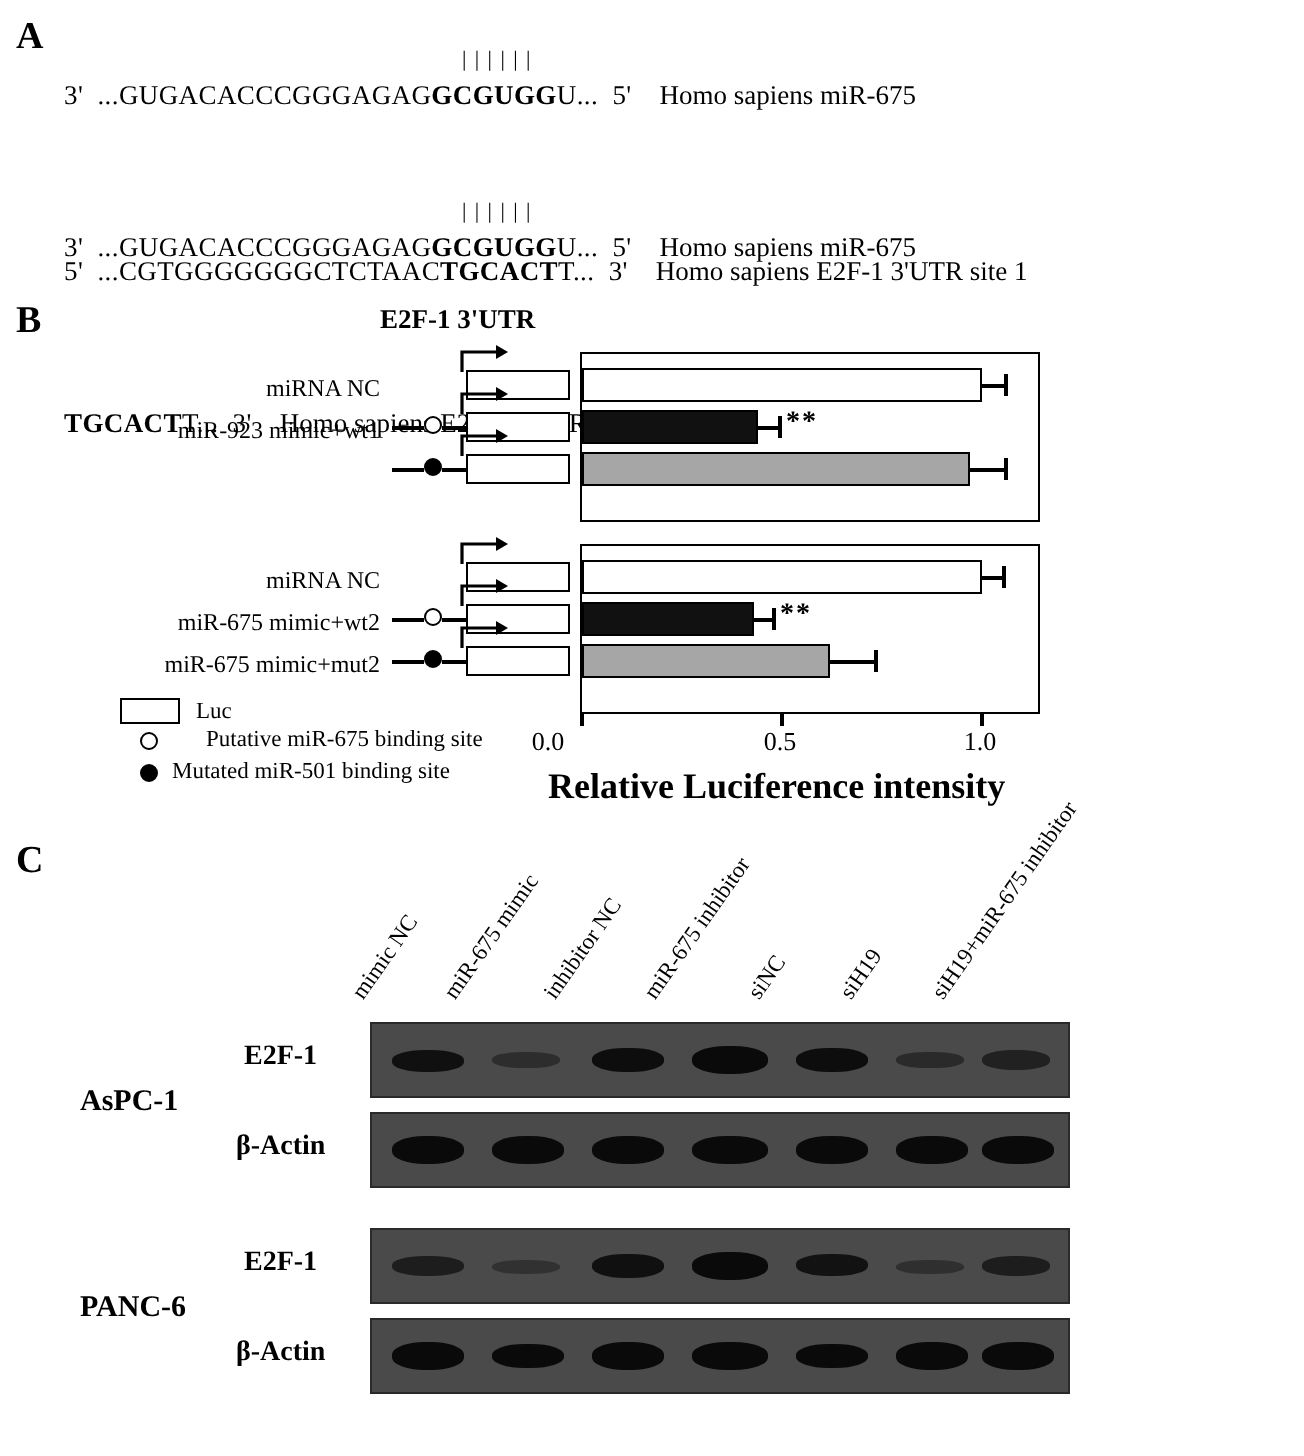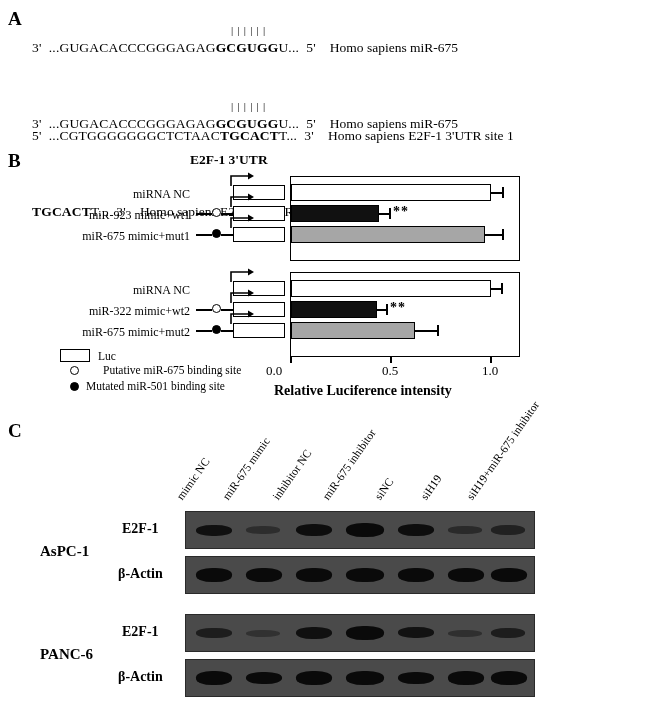--- a/index.html
+++ b/index.html
@@ -49,21 +49,21 @@
     position:absolute;border:1.5px solid #000;background:#fff;box-sizing:border-box;
   }
   .circle{
     position:absolute;width:9px;height:9px;border:1.5px solid #000;border-radius:50%;
     box-sizing:border-box;background:#fff;
   }
   .circle.filled{background:#000;}
   .lead{position:absolute;height:1.5px;background:#000;}
   .axis-tick{position:absolute;width:1.5px;height:6px;background:#000;}
   .axis-num{position:absolute;font-size:13px;text-align:center;}
-  .axis-label{position:absolute;font-size:14px;font-weight:bold;}
+  .axis-label{position:absolute;font-size:18px;font-weight:bold;}
   .stars{position:absolute;font-size:14px;font-weight:bold;letter-spacing:1px;line-height:11px;}
   .legend-item{position:absolute;font-size:11.5px;white-space:nowrap;}
   .legend-box{
     position:absolute;width:30px;height:13px;border:1.5px solid #000;background:#fff;box-sizing:border-box;
   }
   .arrowline{position:absolute;}
   
   #panelC{position:absolute;left:0;top:418px;width:652px;height:310px;}
   .lanelabel{
     position:absolute;
@@ -148,21 +148,20 @@
   <div class="utr-box" style="left:233px;top:56px;width:52px;height:15px;"></div>
   <svg class="arrowline" style="left:228px;top:43px;" width="28" height="16">
     <path d="M3,14 L3,4 L24,4" stroke="#000" stroke-width="1.6" fill="none"></path>
     <path d="M20,0.5 L26,4 L20,7.5 Z" fill="#000"></path>
   </svg>
   <div class="bar black" style="left:291px;top:55px;width:88px;"></div>
   <div class="errbar" style="left:379px;top:63px;width:10px;"></div>
   <div class="errcap" style="left:389px;top:58px;height:11px;"></div>
   <div class="stars" style="left:393px;top:56px;"><span>**</span></div>
 
-  <div class="rowlabel" style="left:26px;top:79px;width:164px;">miR-675 mimic+mut1</div>
   <div class="lead" style="left:196px;top:84px;width:16px;"></div>
   <div class="circle filled" style="left:212px;top:79px;"></div>
   <div class="lead" style="left:221px;top:84px;width:12px;"></div>
   <div class="utr-box" style="left:233px;top:77px;width:52px;height:15px;"></div>
   <svg class="arrowline" style="left:228px;top:64px;" width="28" height="16">
     <path d="M3,14 L3,4 L24,4" stroke="#000" stroke-width="1.6" fill="none"></path>
     <path d="M20,0.5 L26,4 L20,7.5 Z" fill="#000"></path>
   </svg>
   <div class="bar gray" style="left:291px;top:76px;width:194px;"></div>
   <div class="errbar" style="left:485px;top:84px;width:17px;"></div>
@@ -171,21 +170,21 @@
   <div class="rowlabel" style="left:60px;top:133px;width:130px;">miRNA NC</div>
   <div class="utr-box" style="left:233px;top:131px;width:52px;height:15px;"></div>
   <svg class="arrowline" style="left:228px;top:118px;" width="28" height="16">
     <path d="M3,14 L3,4 L24,4" stroke="#000" stroke-width="1.6" fill="none"></path>
     <path d="M20,0.5 L26,4 L20,7.5 Z" fill="#000"></path>
   </svg>
   <div class="bar white" style="left:291px;top:130px;width:200px;"></div>
   <div class="errbar" style="left:491px;top:138px;width:10px;"></div>
   <div class="errcap" style="left:501px;top:133px;height:11px;"></div>
 
-  <div class="rowlabel" style="left:30px;top:154px;width:160px;">miR-322 mimic+wt2</div>
+  <div class="rowlabel" style="left:30px;top:154px;width:160px;">miR-675 mimic+wt2</div>
   <div class="lead" style="left:196px;top:159px;width:16px;"></div>
   <div class="circle" style="left:212px;top:154px;"></div>
   <div class="lead" style="left:221px;top:159px;width:12px;"></div>
   <div class="utr-box" style="left:233px;top:152px;width:52px;height:15px;"></div>
   <svg class="arrowline" style="left:228px;top:139px;" width="28" height="16">
     <path d="M3,14 L3,4 L24,4" stroke="#000" stroke-width="1.6" fill="none"></path>
     <path d="M20,0.5 L26,4 L20,7.5 Z" fill="#000"></path>
   </svg>
   <div class="bar black" style="left:291px;top:151px;width:86px;"></div>
   <div class="errbar" style="left:377px;top:159px;width:9px;"></div>

